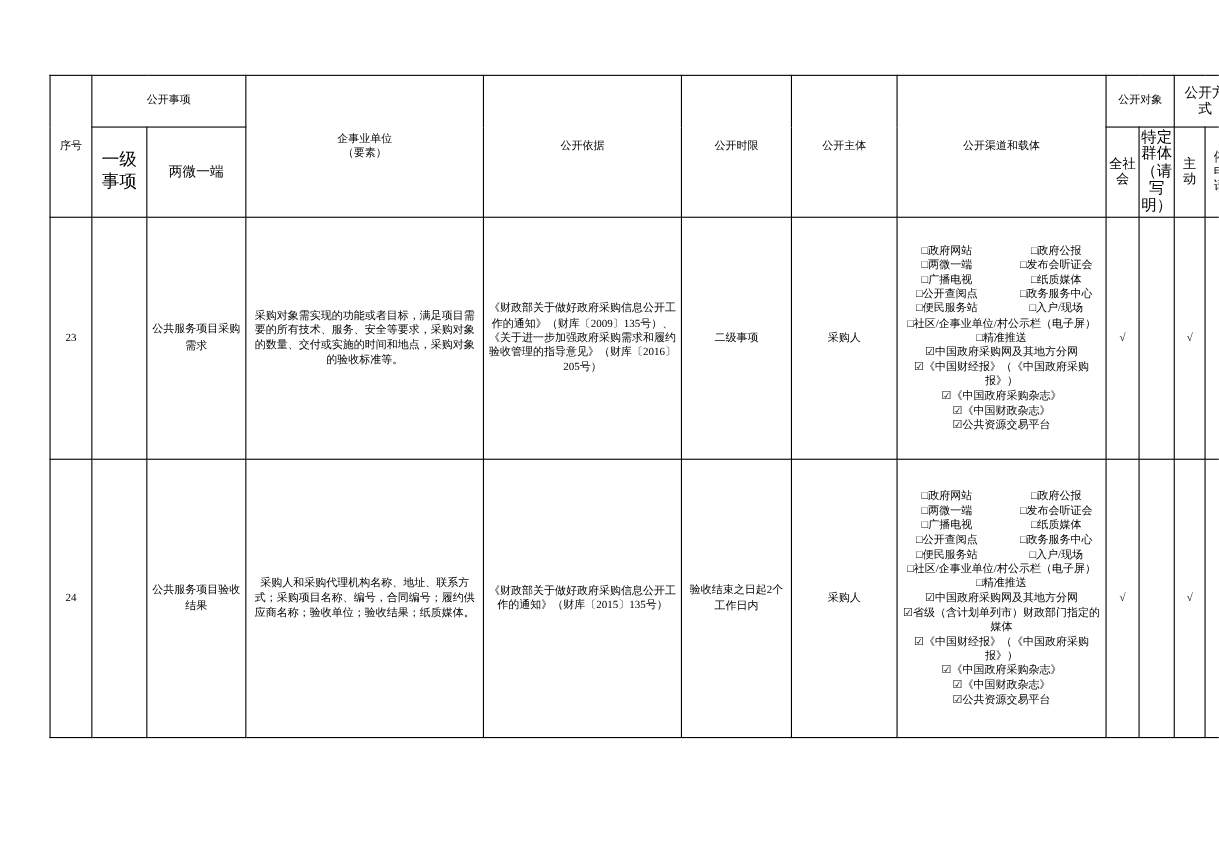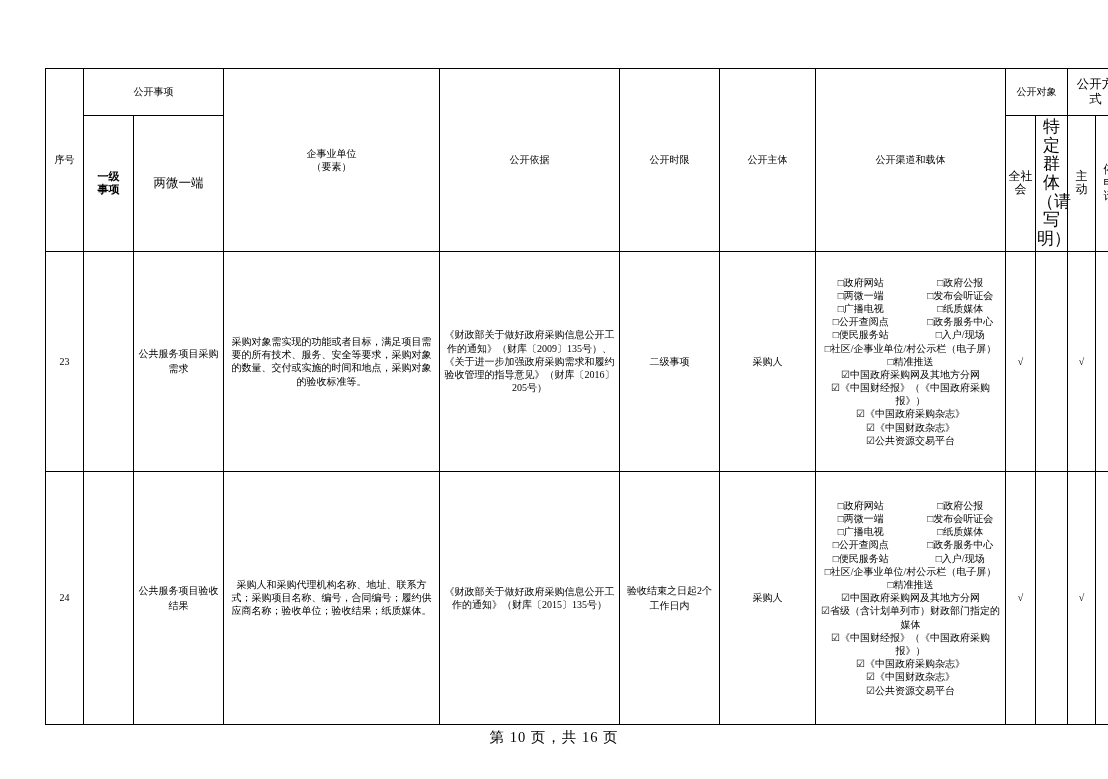--- a/index.html
+++ b/index.html
@@ -137,24 +137,24 @@
         </td>
         <td rowspan="2"><span>公开依据</span></td>
         <td rowspan="2"><span>公开时限</span></td>
         <td rowspan="2"><span>公开主体</span></td>
         <td rowspan="2"><span>公开渠道和载体</span></td>
         <td colspan="2"><span>公开对象</span></td>
         <td colspan="2" style="font-size:12.5px;line-height:1.2;">公开方<br>式</td>
       </tr>
 
       <tr class="hdr hdr-tall">
-        <td style="font-size:11px;line-height:1.25;font-weight:bold;">一级<br>事项</td>
+        <td style="font-size:16px;line-height:1.25;">一级<br>事项</td>
         <td style="font-size:12.5px;line-height:1.25;">两微一端</td>
         <td style="font-size:12px;line-height:1.12;padding:2px 1px;margin-left:24px;">全社<br>会</td>
-        <td style="font-size:17px;line-height:1.1;padding:2px 1px;">特定<br>群体<br>（请<br>写<br>明）</td>
+        <td style="font-size:14px;line-height:1.1;padding:2px 1px;">特定<br>群体<br>（请<br>写<br>明）</td>
         <td style="font-size:12px;line-height:1.12;padding:2px 1px;">主<br>动</td>
         <td style="font-size:12px;line-height:1.12;padding:2px 1px;">依<br>申<br>请</td>
       </tr>
 
     <tr style="height: 220px;">
           <td class="center-mid">23</td>
           <td class="center-mid"></td>
           <td class="center-mid" style="line-height: 1.5;">公共服务项目采购需求</td>
           <td class="cell-content">采购对象需实现的功能或者目标，满足项目需要的所有技术、服务、安全等要求，采购对象的数量、交付或实施的时间和地点，采购对象的验收标准等。</td>
           <td class="cell-basis">《财政部关于做好政府采购信息公开工作的通知》（财库〔2009〕135号）、《关于进一步加强政府采购需求和履约验收管理的指导意见》（财库〔2016〕205号）</td>
@@ -233,14 +233,13 @@
             <div class="chk-full">☑公共资源交易平台</div>
           </td>
           <td class="center-mid tick">√</td>
           <td class="center-mid tick"></td>
           <td class="center-mid tick">√</td>
           <td class="center-mid tick"></td>
         </tr>
       </tbody>
   </table>
 
-  <div class="footer">第 10 页，共 16 页</div>
 </div>
 
 </body></html>

